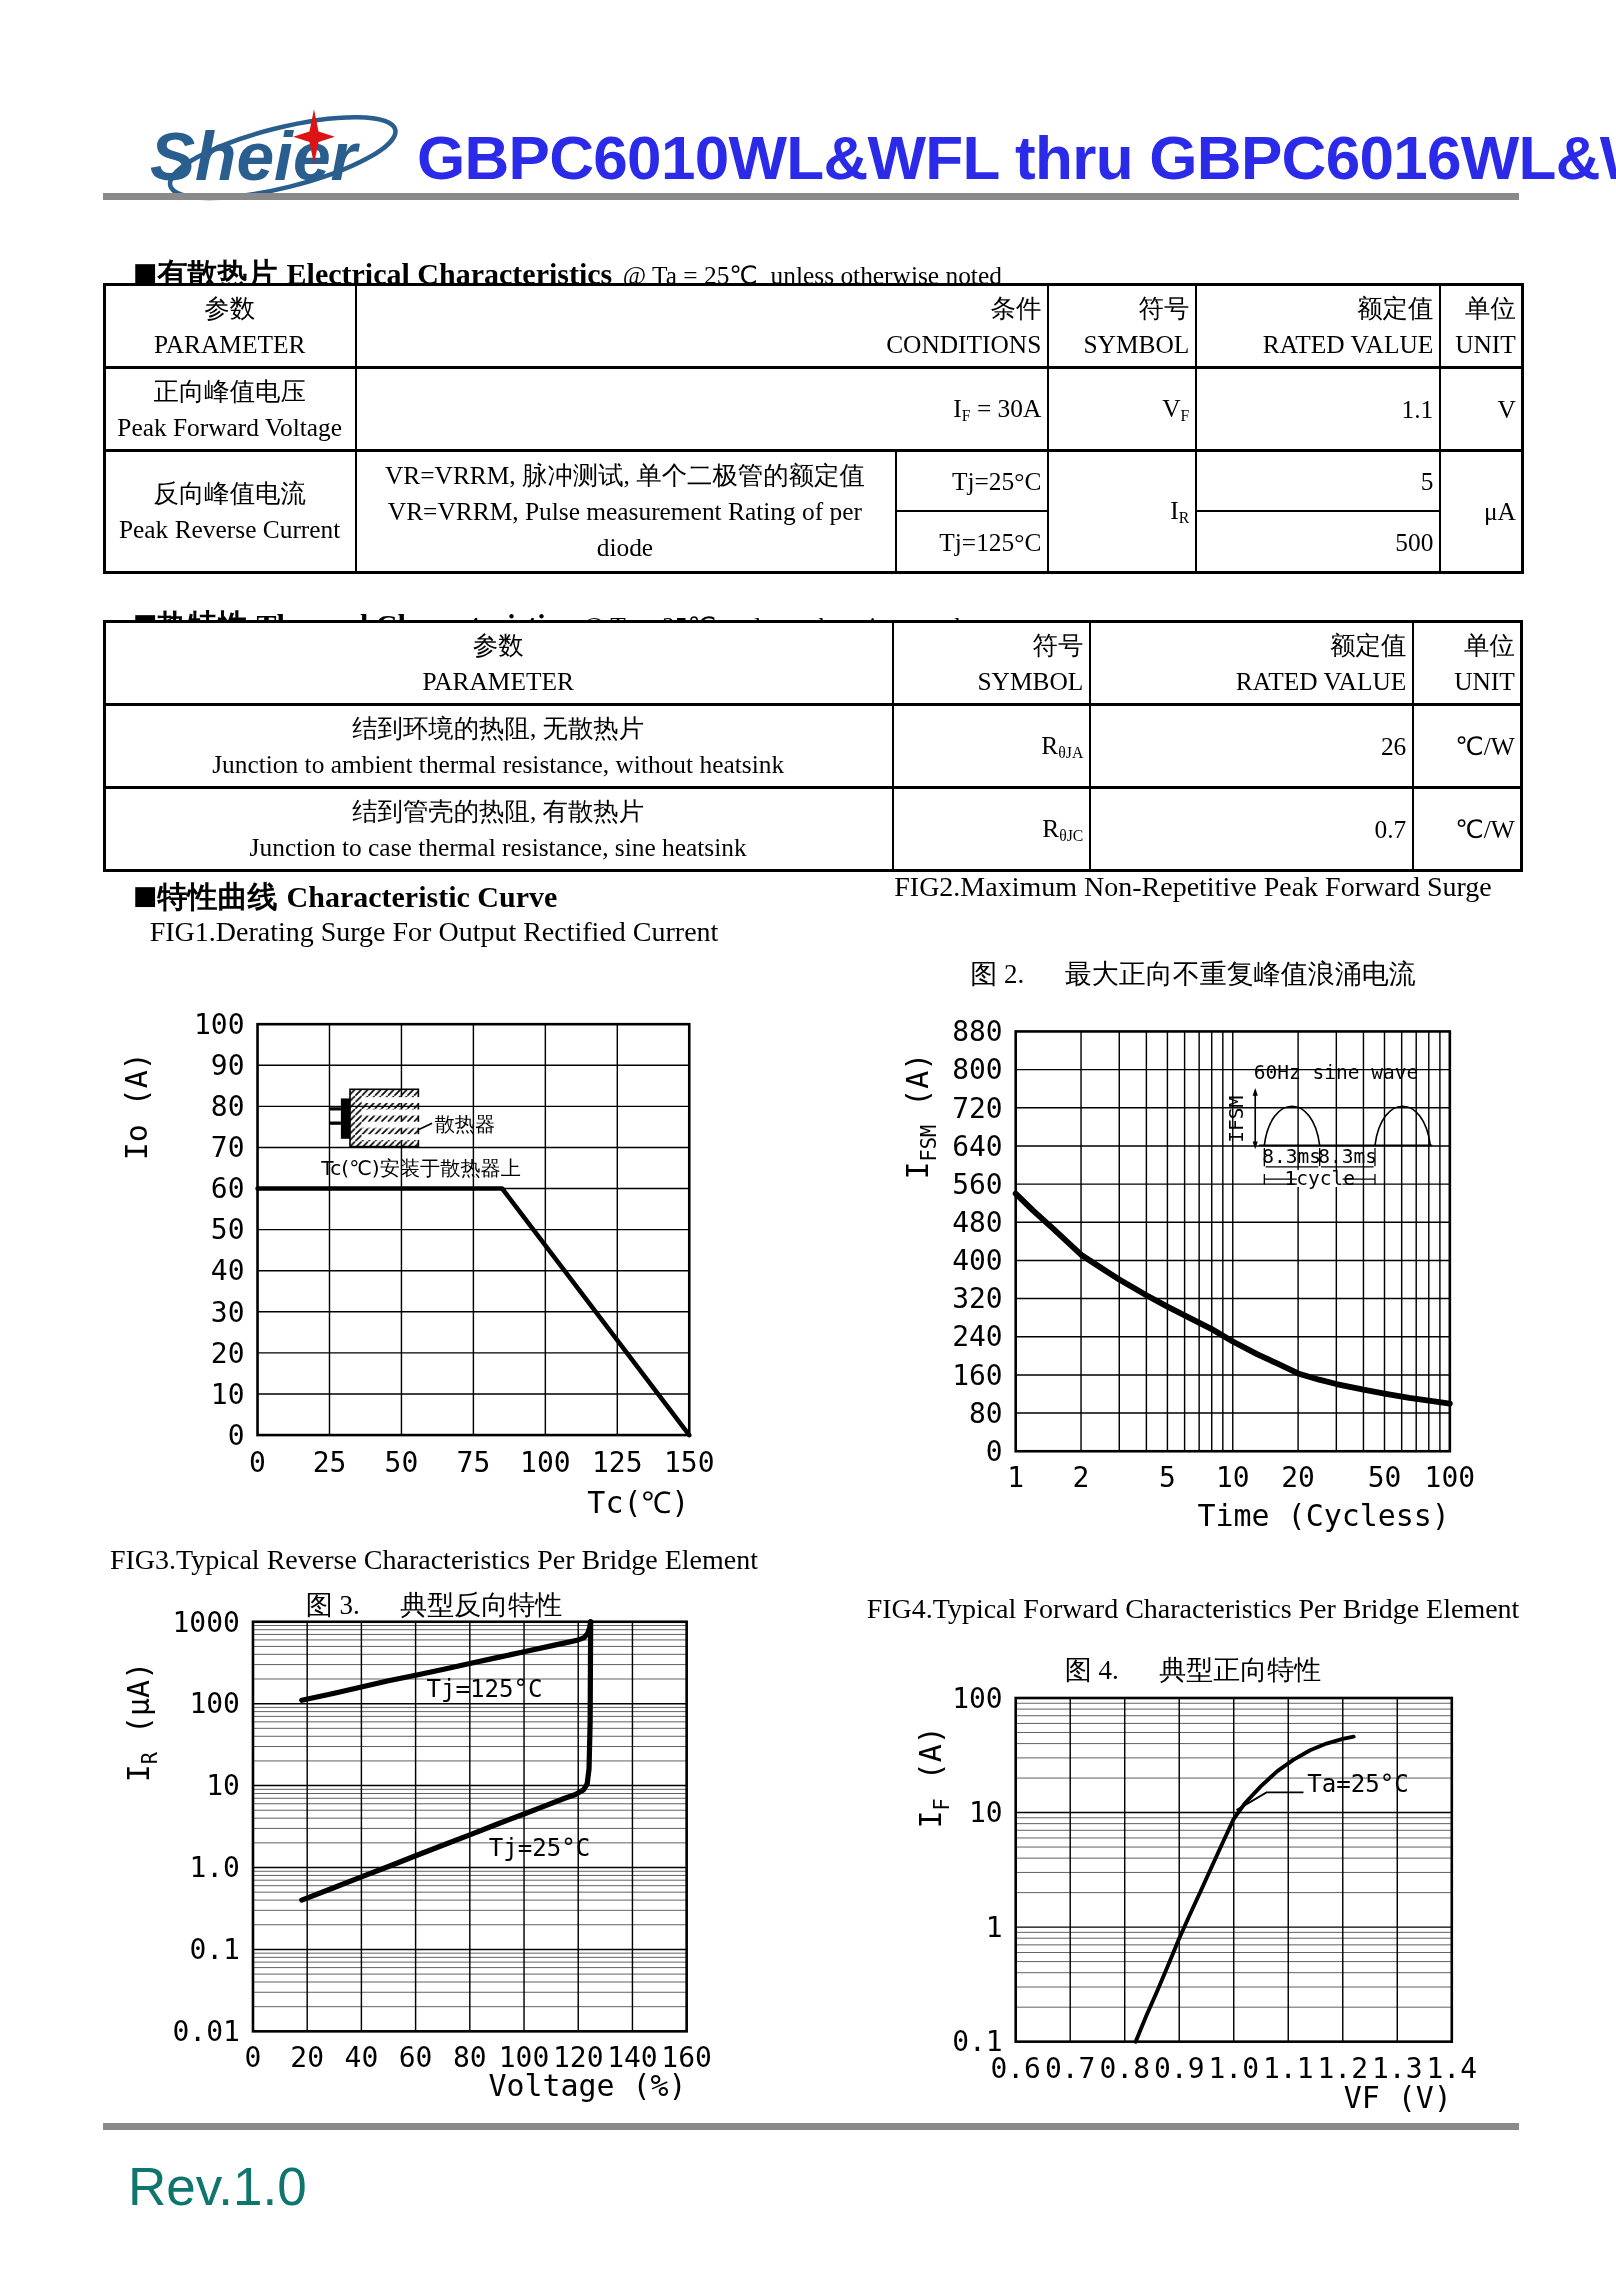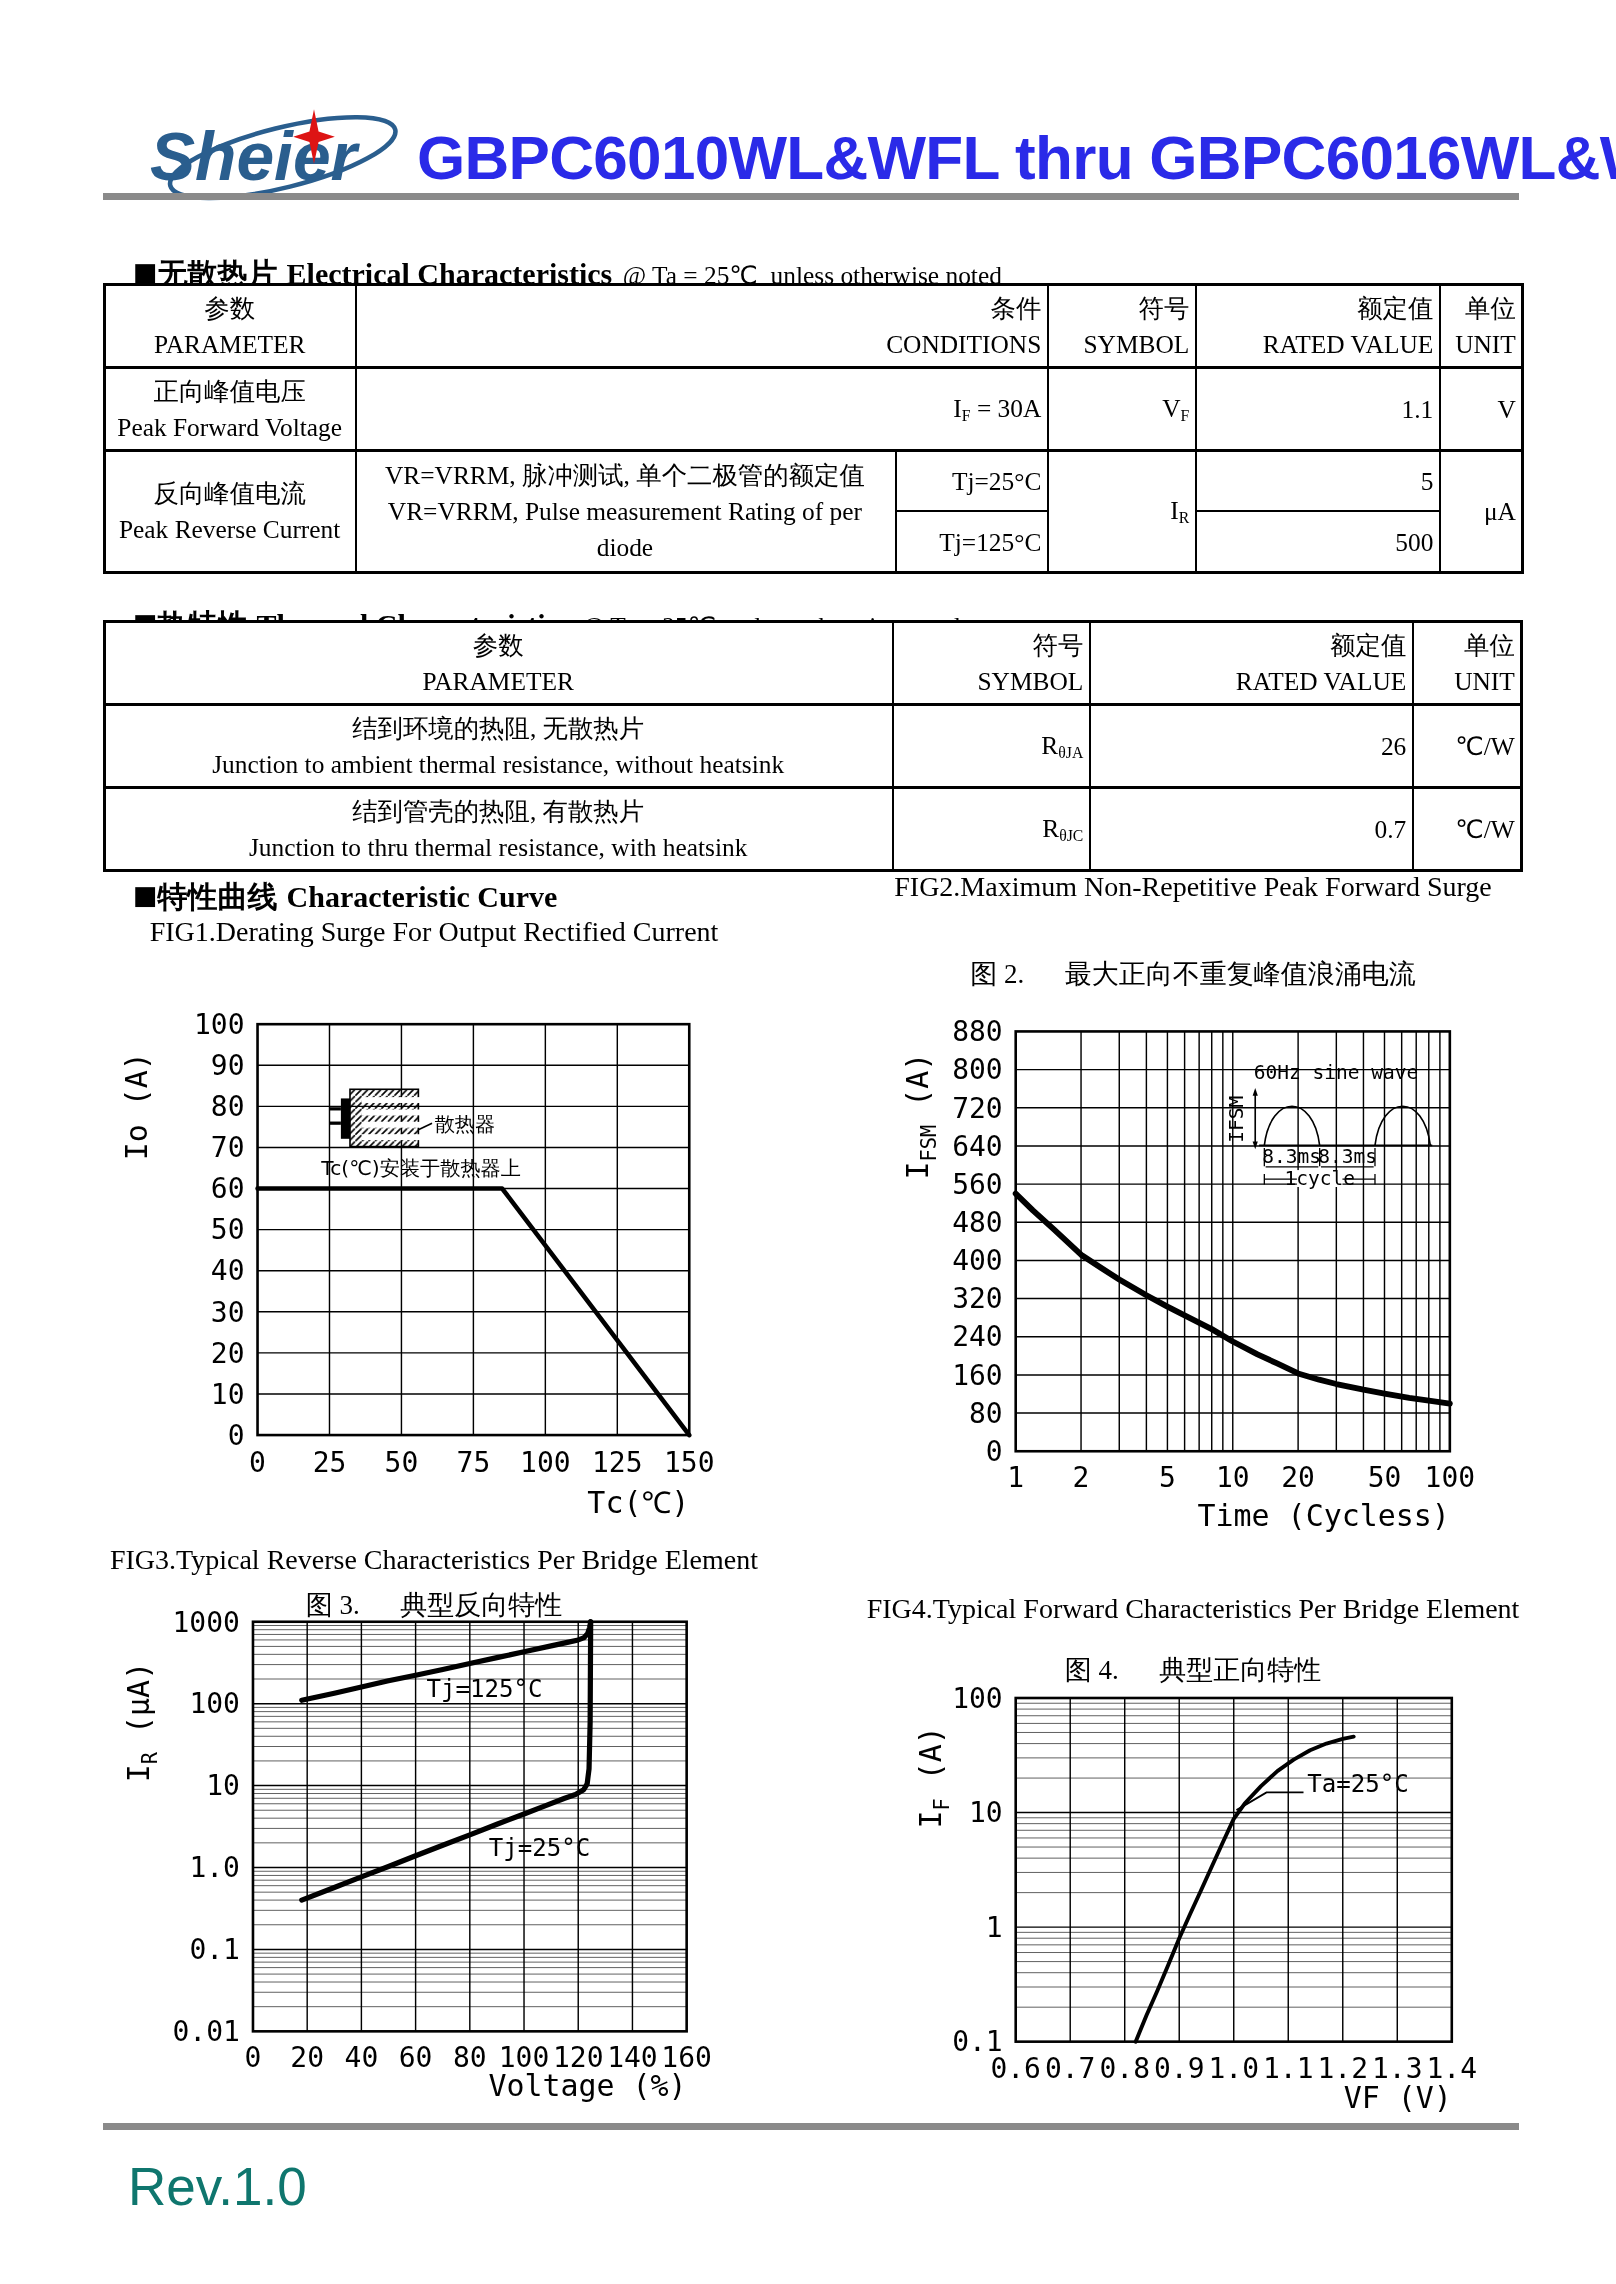--- a/index.html
+++ b/index.html
@@ -50,21 +50,21 @@
     <svg width="280" height="98" viewBox="0 0 430 150">
       <ellipse cx="210" cy="82" rx="178" ry="46" transform="rotate(-14 210 82)" fill="none" stroke="#2a5e8e" stroke-width="7"></ellipse>
       <text x="6" y="116" style="font:italic bold 104px 'Liberation Sans',sans-serif" fill="#2a5e8e">Sheier</text>
       <path d="M258,8 L265,42 L290,50 L265,58 L258,92 L251,58 L226,50 L251,42 Z" fill="#dd1414"></path>
     </svg>
   </div>
   <div class="abs" id="brand-title" style="color:#2a2ae8">GBPC6010WL&amp;WFL thru GBPC6016WL&amp;WFL</div>
   <div class="abs rule" style="top:193px;background:#8a8a8a"></div>
 
   <div class="abs sec" style="top:220px">
-    <span class="bullet">■</span><span class="zh">无散热片</span><span class="en">Electrical Characteristics</span><span class="suffix">@ Ta = 25℃  unless otherwise noted</span>
+    <span class="bullet">■</span><span class="zh">有散热片</span><span class="en">Electrical Characteristics</span><span class="suffix">@ Ta = 25℃  unless otherwise noted</span>
   </div>
 
   <table style="left:103px;top:283px;width:1418px">
     <colgroup>
         <col style="width:251px">
         <col style="width:540px">
         <col style="width:152px">
         <col style="width:148px">
         <col style="width:244px">
         <col style="width:83px">
@@ -117,21 +117,21 @@
       <td><span>额定值</span><br><span>RATED VALUE</span></td>
       <td><span>单位</span><br><span>UNIT</span></td>
     </tr>
     <tr class="bt" style="height:61px">
       <td class="lft"><span>结到环境的热阻, 无散热片</span><br><span>Junction to ambient thermal resistance, without heatsink</span></td>
       <td><span>R</span><sub>θJA</sub></td>
       <td>26</td>
       <td>℃/W</td>
     </tr>
     <tr class="bt" style="height:61px">
-      <td class="lft"><span>结到管壳的热阻, 有散热片</span><br><span>Junction to thru thermal resistance, with heatsink</span></td>
+      <td class="lft"><span>结到管壳的热阻, 有散热片</span><br><span>Junction to case thermal resistance, sine heatsink</span></td>
       <td><span>R</span><sub>θJC</sub></td>
       <td>0.7</td>
       <td>℃/W</td>
     </tr>
   </tbody>
     </table>
 
   <div class="abs sec" style="top:843px">
     <span class="bullet">■</span><span class="zh">特性曲线</span><span class="en">Characteristic Curve</span>
   </div>

